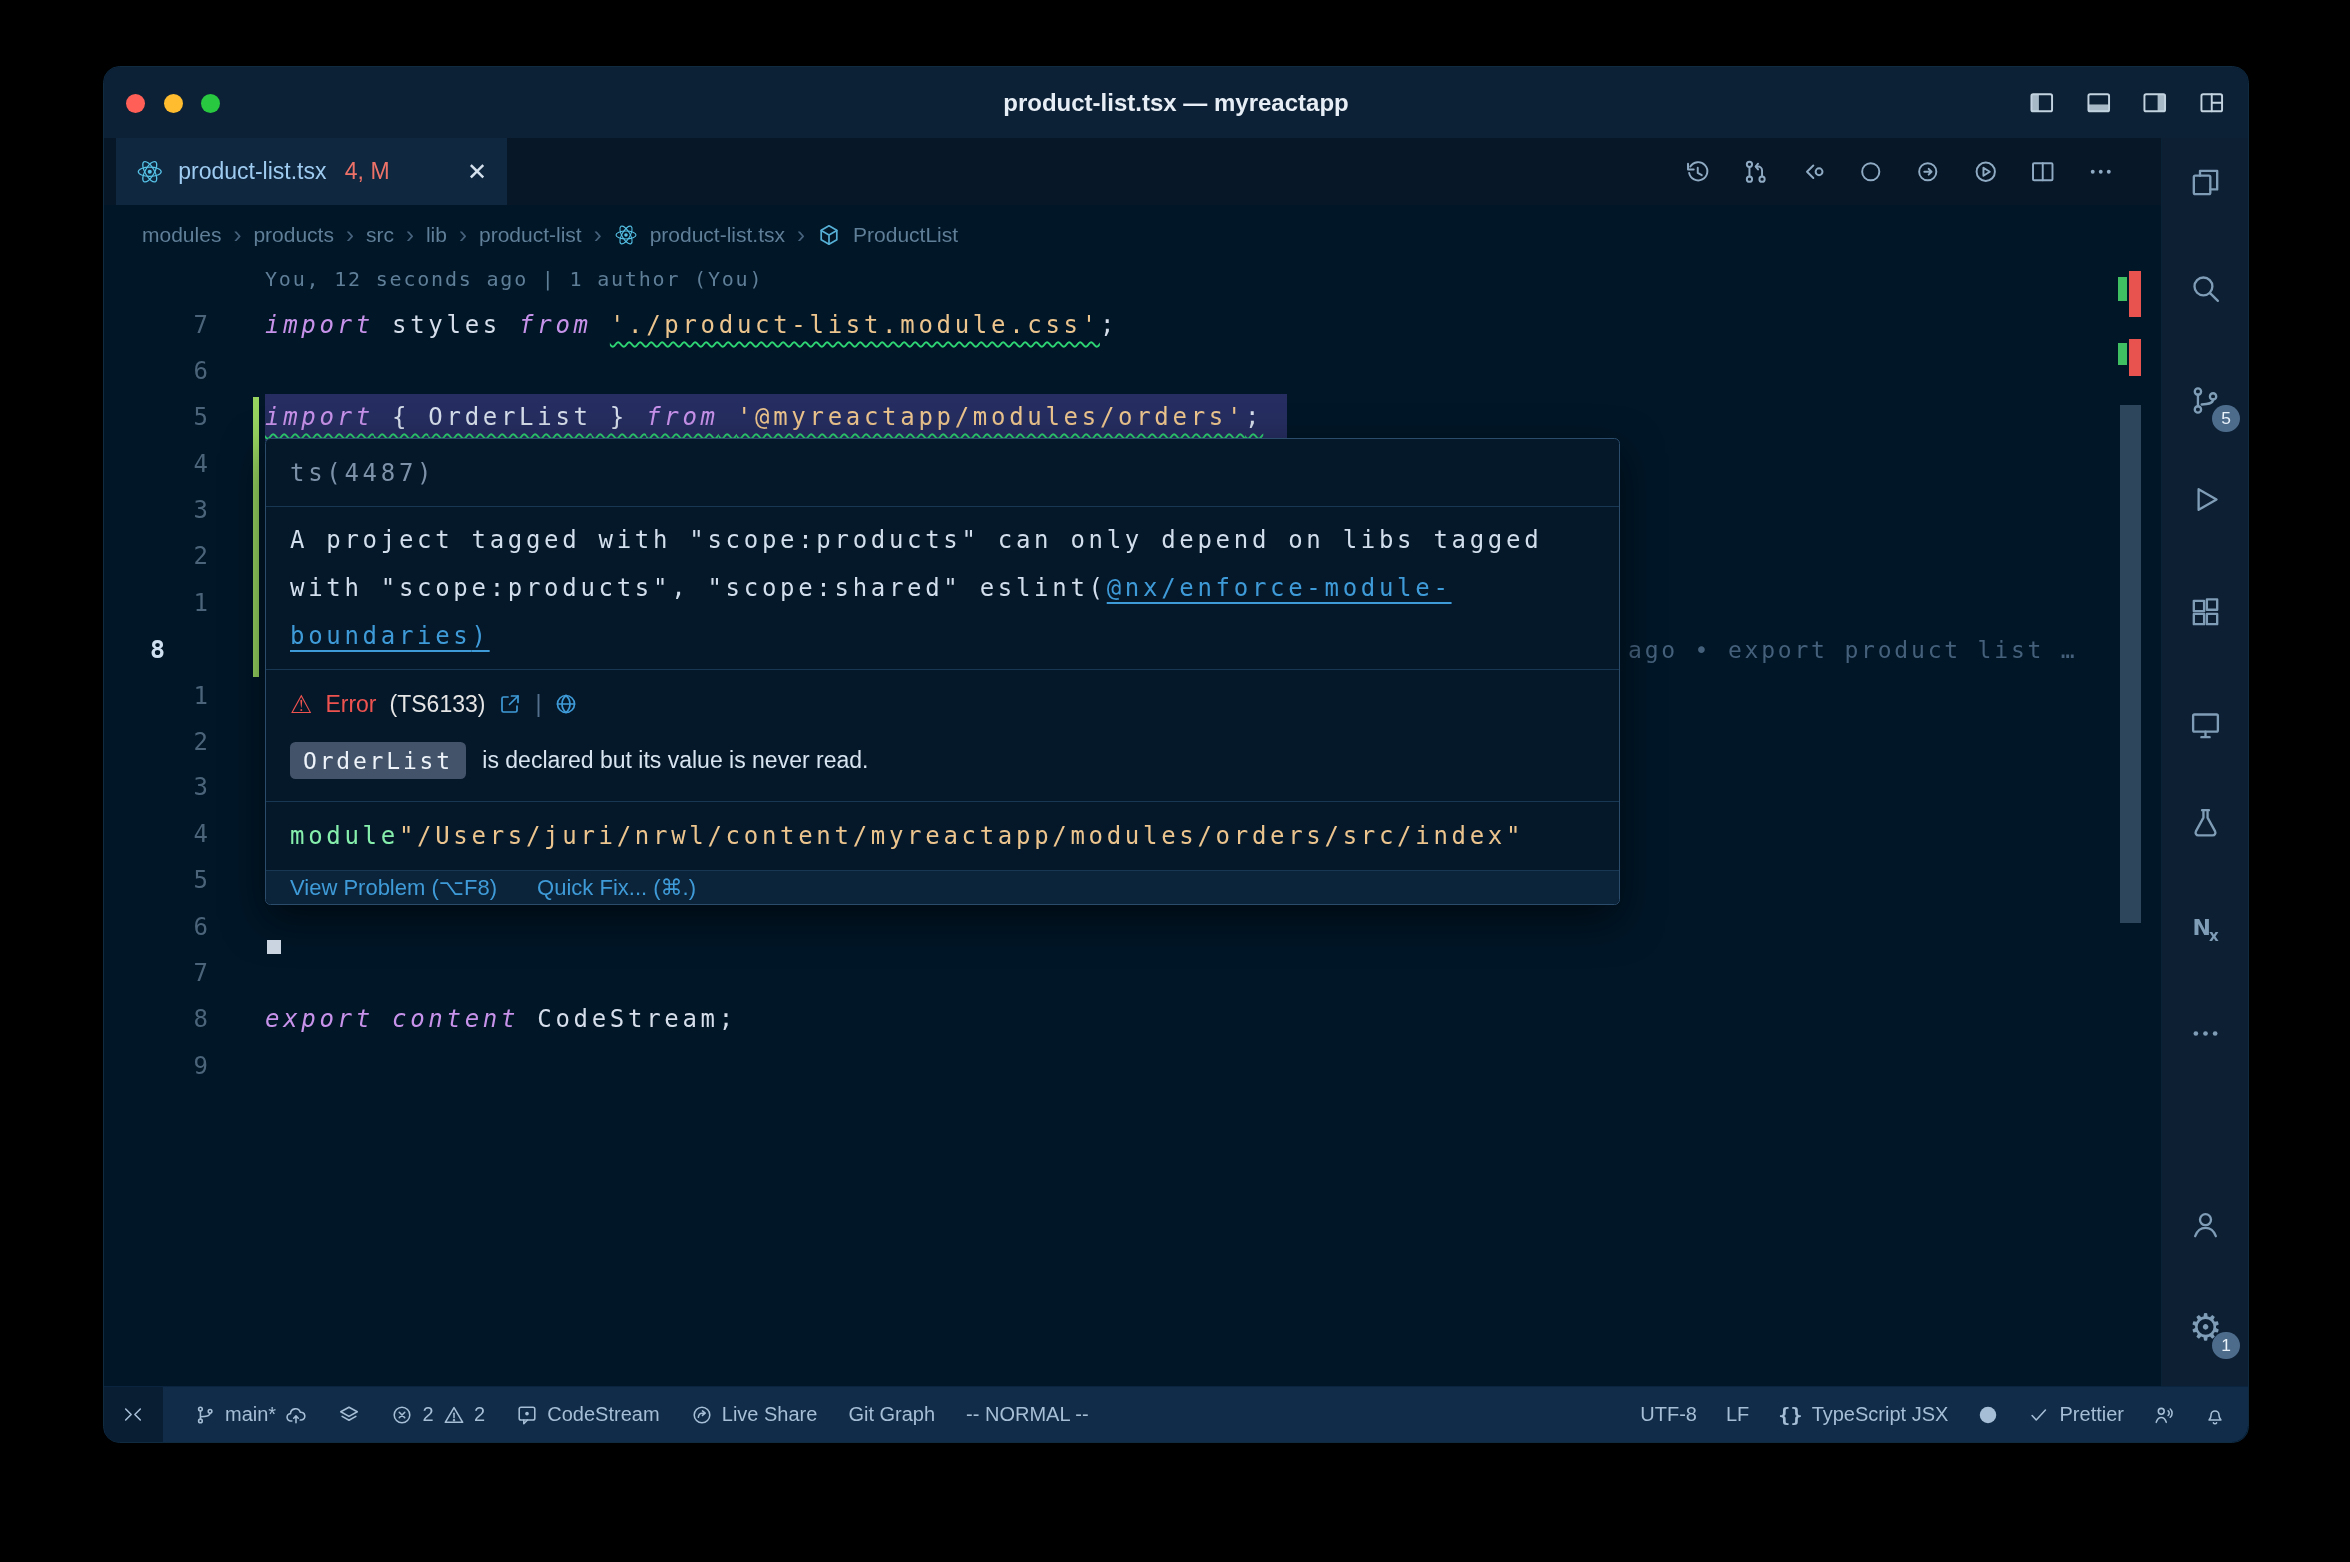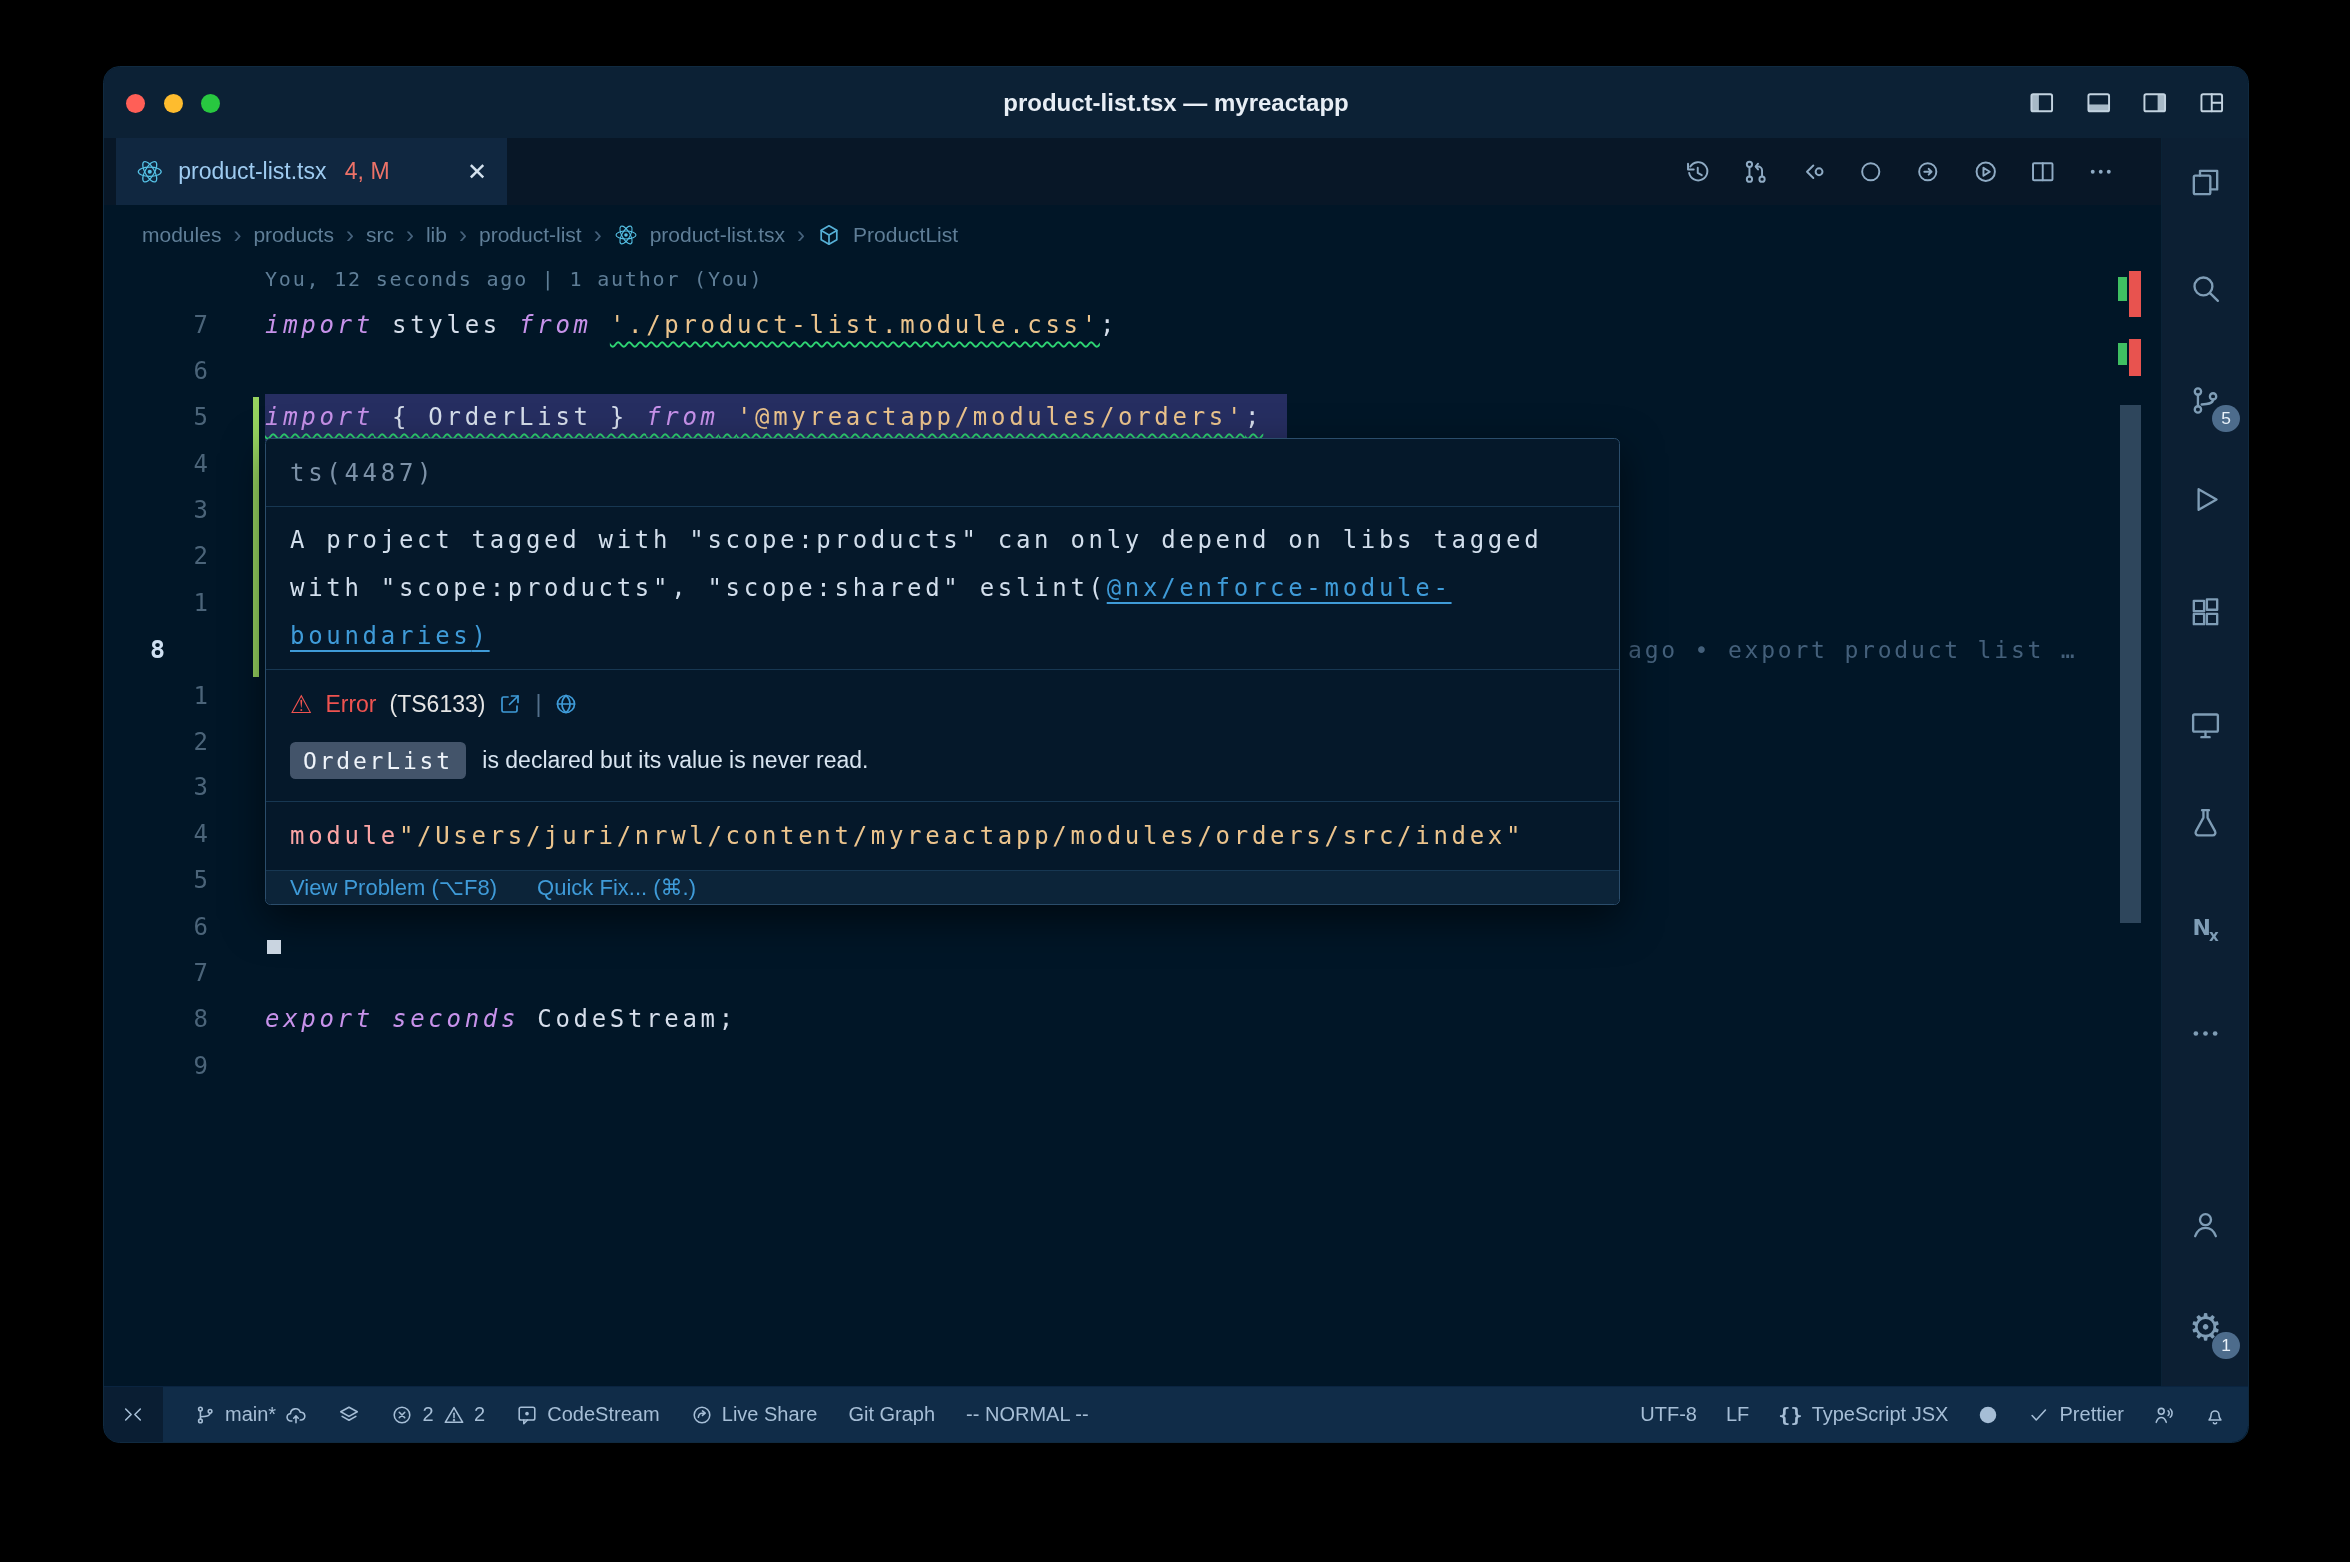--- a/index.html
+++ b/index.html
@@ -79,21 +79,21 @@
   .tt-error { color:#ef5350; }
   .tt-warnglyph { color:#ef5350; font-size:25px; font-family:"DejaVu Sans",sans-serif; line-height:1; }
   .tt-codegray { color:#e5e5e5; }
   .tt-sep { color:#54708c; font-size:23px; }
   .tt-blue { color:#3f9bd8; }
   .tt-row4 { padding:3.7px 24px 22px; display:flex; align-items:center; gap:16.5px;
              border-bottom:0.9px solid #173752; font-size:23px; color:#d8e4f0; }
   .tt-badge { background:#43546a; color:#eef3f9; font-family:"DejaVu Sans Mono",monospace;
               font-size:23px; letter-spacing:2.8px; padding:5.5px 13px; border-radius:5.5px; }
   .tt-row5 { height:68px; display:flex; align-items:center; padding:0 24px; gap:0; color:#d6e2ef; }
-  .tt-kw { color:#fca5a5; }
+  .tt-kw { color:#86efac; }
   .tt-path { color:#ecc48d; }
   .tt-footer { height:34px; background:#0c2439; border-top:0.9px solid #173752; display:flex;
                align-items:center; gap:40px; padding:0 24px; font-size:22px; color:#3f9bd8;
                border-radius:0 0 5.5px 5.5px; }
   .resize-grip { position:absolute; left:163px; top:676px; width:13.8px; height:13.8px;
                  background:#c9d4e0; z-index:6; }
 
   
   .activitybar { position:absolute; top:71px; right:0; width:87px; bottom:56px;
                  background:#0c1f33; border-left:0.9px solid #0a2236; }
@@ -358,21 +358,21 @@
         <div class="num">5</div>
       </div>
       <div class="row" style="top: 640px;">
         <div class="num">6</div>
       </div>
       <div class="row" style="top: 686px;">
         <div class="num">7</div>
       </div>
       <div class="row" style="top: 732px;">
         <div class="num">8</div>
-        <div class="code"><span class="tok-k">export</span><span class="tok-p"> </span><span class="tok-k">seconds</span><span class="tok-p"> </span><span class="tok-p">CodeStream;</span></div>
+        <div class="code"><span class="tok-k">export</span><span class="tok-p"> </span><span class="tok-k">content</span><span class="tok-p"> </span><span class="tok-p">CodeStream;</span></div>
       </div>
       <div class="row" style="top: 779px;">
         <div class="num">9</div>
       </div>
     </div>
 
   <div class="activitybar">
       <div class="ab-item" style="top: 12px;">
         <span class="icon">
           <svg width="33" height="33" viewBox="0 0 24 24" fill="none" stroke="currentColor" stroke-width="1.7" stroke-linecap="round" stroke-linejoin="round">

